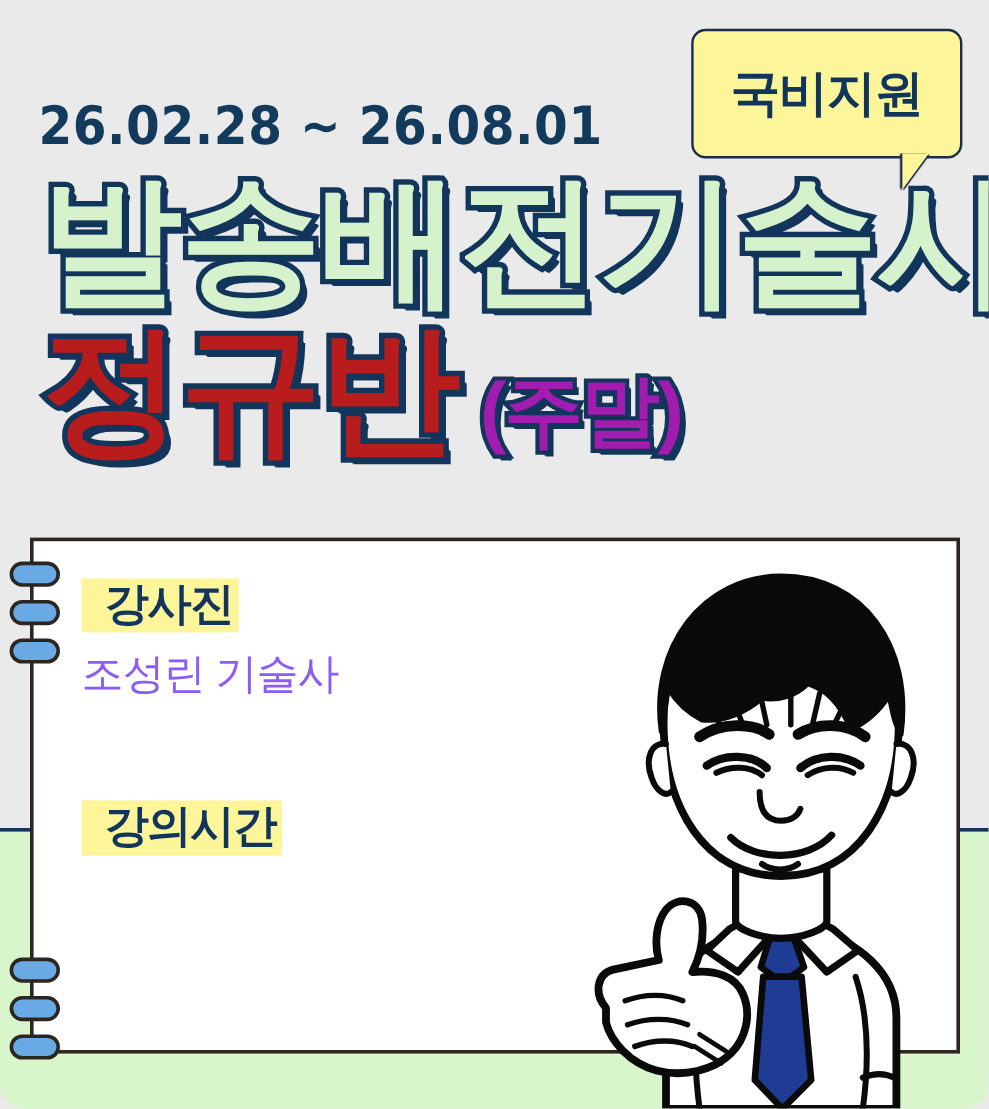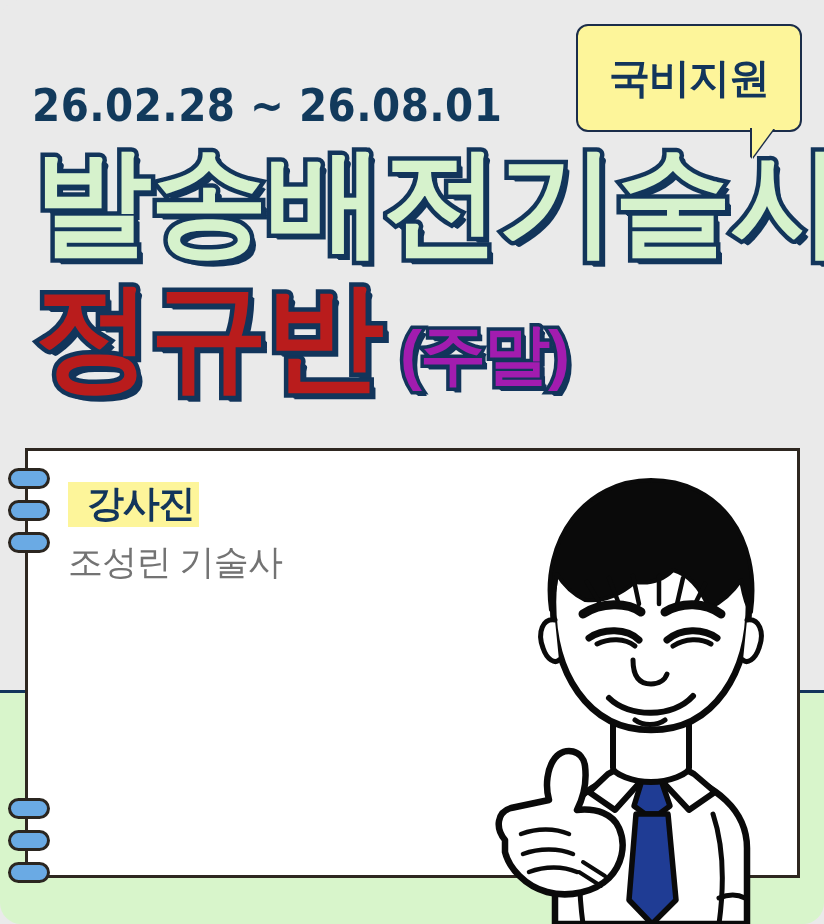--- a/index.html
+++ b/index.html
@@ -98,21 +98,21 @@
     position: absolute;
     left: 34px;
     top: 142px;
     width: 770px;
   }
   .title-row {
     line-height: 1;
     white-space: nowrap;
     font-weight: 700;
   }
-  .title-row.row1 { font-size: 118px; margin-bottom: 17px; }
+  .title-row.row1 { font-size: 118px; margin-bottom: 6px; }
   .title-row.row2 { font-size: 118px; }
 
   .t-main {
     color: #d6f2cc;
     -webkit-text-stroke: 9px #12355b;
     paint-order: stroke fill;
     text-shadow:
        5px 5px 0 #12355b,
        6px 6px 0 #12355b;
     letter-spacing: -2px;
@@ -175,21 +175,21 @@
     font-weight: 700;
     color: #12355b;
     background: #fdf59a;
     line-height: 1.12;
     padding: 1px 5px 3px 19px;
     letter-spacing: -1.2px;
   }
   .info-value {
     font-size: 35px;
     font-weight: 400;
-    color: #737373;
+    color: #8b5cf6;
     letter-spacing: -0.8px;
     margin-top: 14px;
     line-height: 1.2;
     white-space: nowrap;
   }
   .info-group.second { margin-top: 84px; }
 
   
   .person {
     position: absolute;
@@ -236,20 +236,21 @@
   <div class="ring" style="left:8px;  top:798px;"></div>
   <div class="ring" style="left:8px;  top:830px;"></div>
   <div class="ring" style="left:8px;  top:862px;"></div>
 
   <div class="info">
     <div class="info-group first">
       <span class="info-label">강사진</span>
       <div class="info-value">조성린 기술사</div>
     </div>
     <div class="info-group second">
+      <span class="info-label">강의시간</span>
     </div>
   </div>
 
   <svg class="person" viewBox="0 0 400 462">
     <defs>
       <clipPath id="bodyClip">
         <rect x="0" y="0" width="400" height="462"></rect>
       </clipPath>
     </defs>
     <g clip-path="url(#bodyClip)" fill="none" stroke="#0a0a0a" stroke-width="6" stroke-linecap="round" stroke-linejoin="round">

